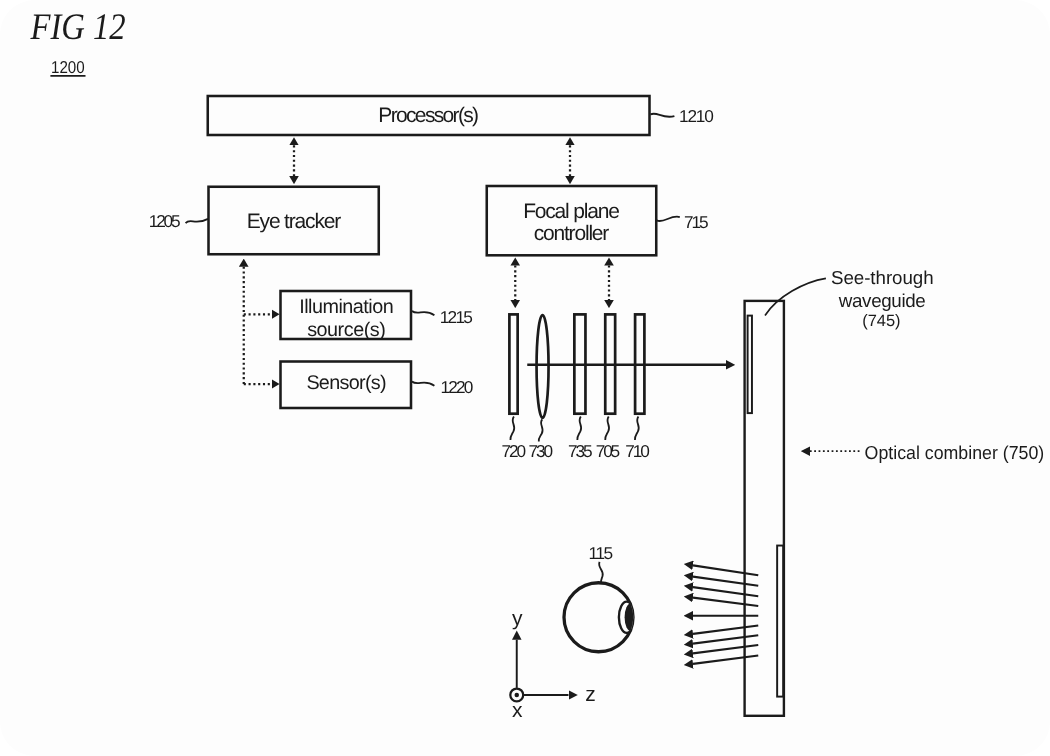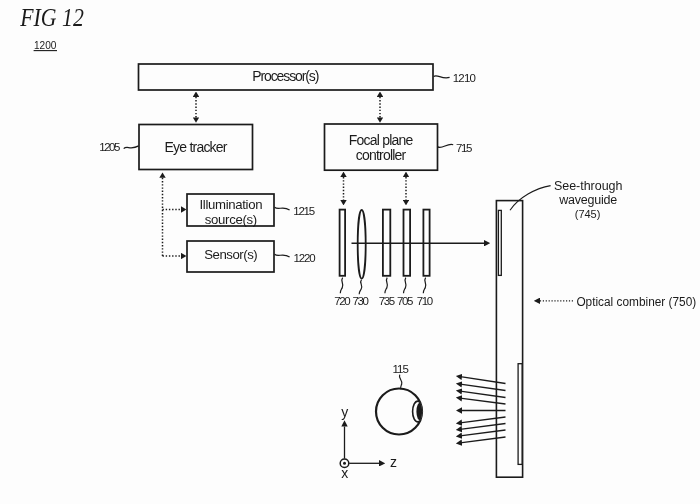--- a/index.html
+++ b/index.html
@@ -1,16 +1,16 @@
 <!DOCTYPE html>
 <html><head>
 <meta charset="utf-8">
 <style>
   html,body{margin:0;padding:0;background:#ffffff;}
-  #page{width:700px;height:504px;position:relative;background:#fdfdfd;overflow:hidden;}
+  #page{width:700px;height:504px;position:relative;background:#fdfdfd;overflow:hidden;border-radius:23px;}
   svg{display:block;}
   text{fill:#1b1b1b;}
 </style>
 </head>
 <body>
 <div id="page">
 <svg width="700" height="504" viewBox="0 0 700 504" xmlns="http://www.w3.org/2000/svg">
   <defs>
     <marker id="hS" markerUnits="userSpaceOnUse" markerWidth="5.4" markerHeight="6.4" refX="0" refY="3.2" orient="auto">
       <path d="M0,0 L5.4,3.2 L0,6.4 z" fill="#1b1b1b"></path>

